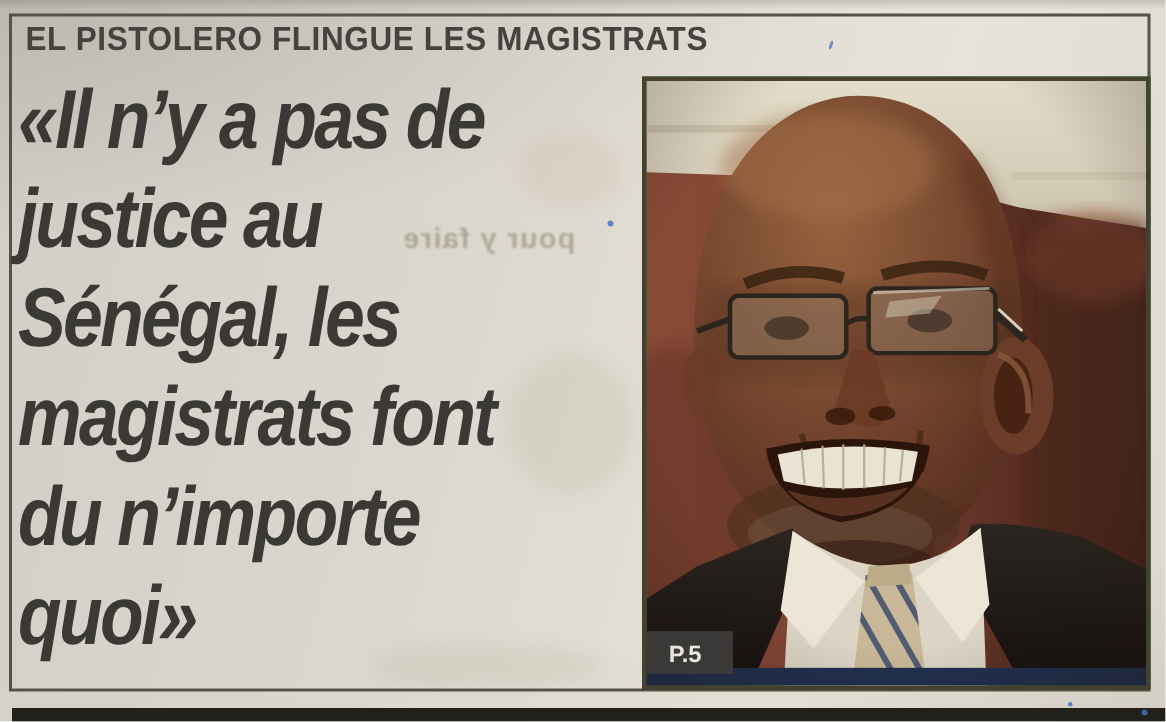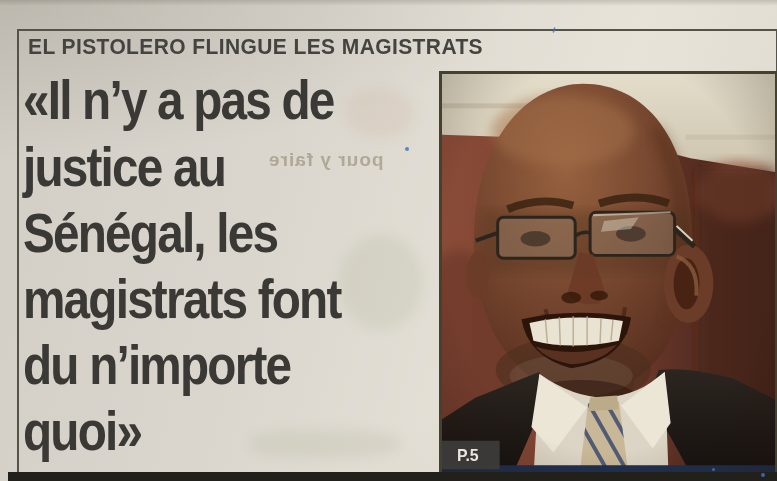--- a/index.html
+++ b/index.html
@@ -11,31 +11,31 @@
   
   .paper-shade{position:absolute;inset:0;pointer-events:none;
     background:
       radial-gradient(120% 60% at 0% 0%, rgba(90,82,70,0.18), transparent 55%),
       radial-gradient(90% 40% at 100% 100%, rgba(120,110,95,0.10), transparent 60%),
       linear-gradient(to bottom, rgba(70,62,52,0.20) 0px, transparent 6px);
   }
 
   
   .clip-box{
-    position:absolute;left:17px;top:9px;width:761px;height:452px;
-    border:2px solid #55524a;box-sizing:border-box;margin-top:20px;
+    position:absolute;left:6px;top:9px;width:761px;height:452px;
+    border:2px solid #55524a;box-sizing:border-box;
   }
   .kicker{
     position:absolute;left:9px;top:3px;
     font-size:21px;font-weight:bold;letter-spacing:.4px;color:#45433f;
     transform:scaleY(1.06);transform-origin:left top;white-space:nowrap;
   }
 
   
-  .quote{position:absolute;left:4px;top:36px;width:414px;overflow:visible;}
+  .quote{position:absolute;left:4px;top:36px;width:414px;overflow:visible;font-style:italic;}
   .quote-inner{
     transform:scale(0.90,1.05);transform-origin:left top;
     font-size:53px;font-weight:bold;line-height:63px;letter-spacing:-2px;
     color:#3b3936;white-space:nowrap;
   }
 
   
   .photo-frame{
     position:absolute;left:420px;top:40px;width:333px;height:403px;
     border:3px solid #44412f;box-sizing:content-box;

